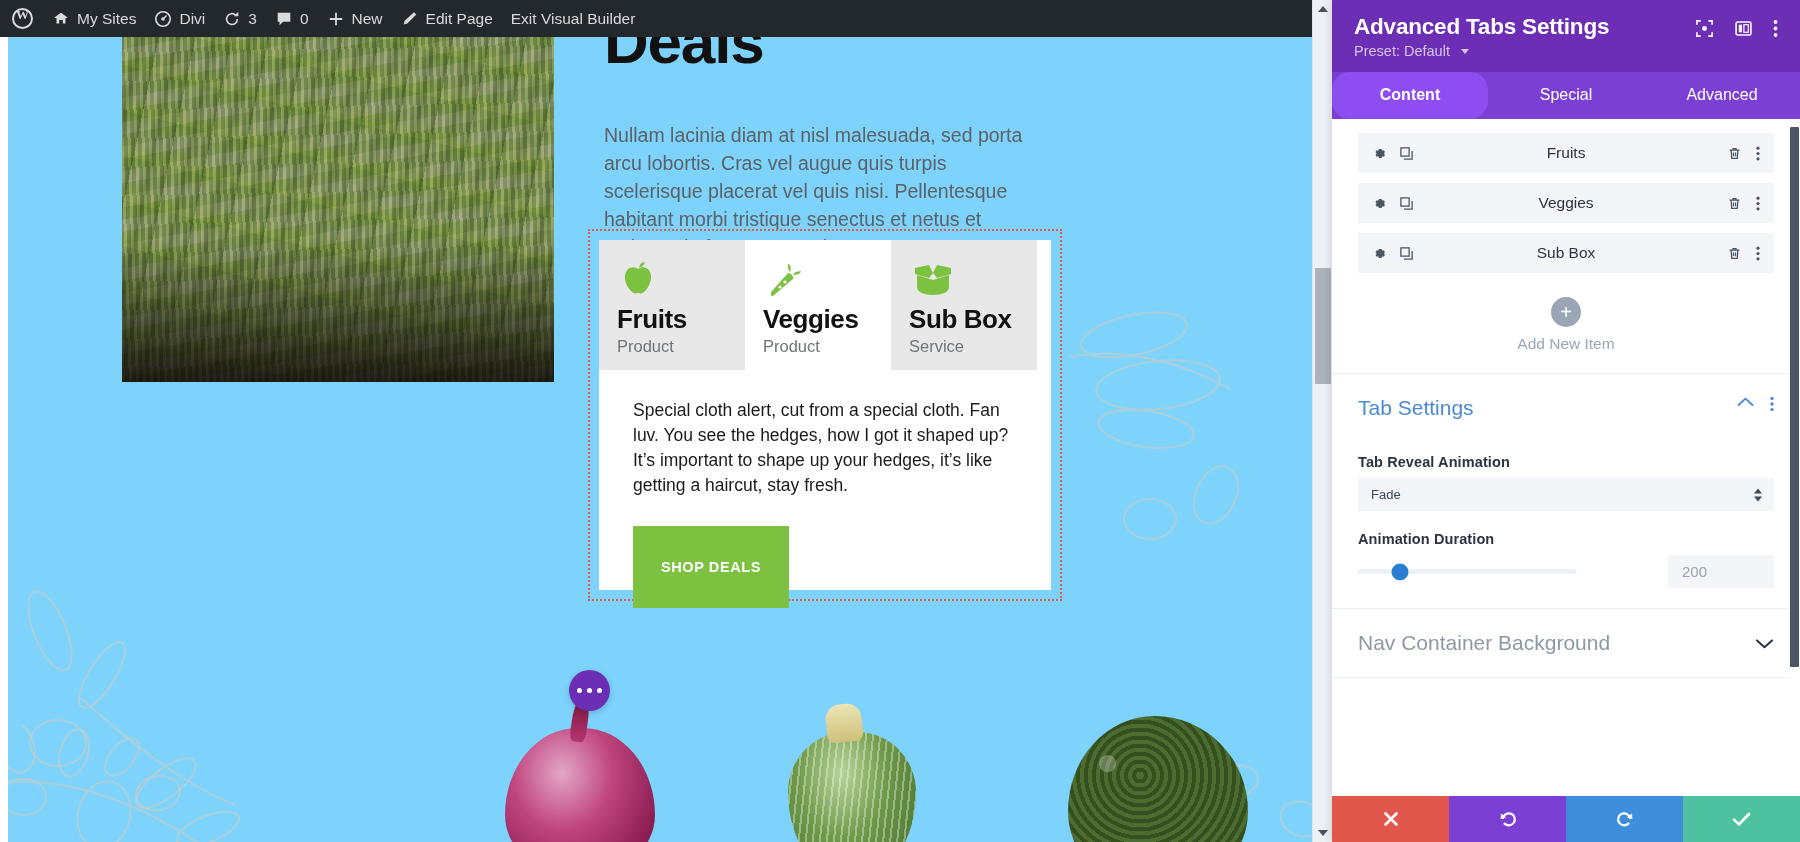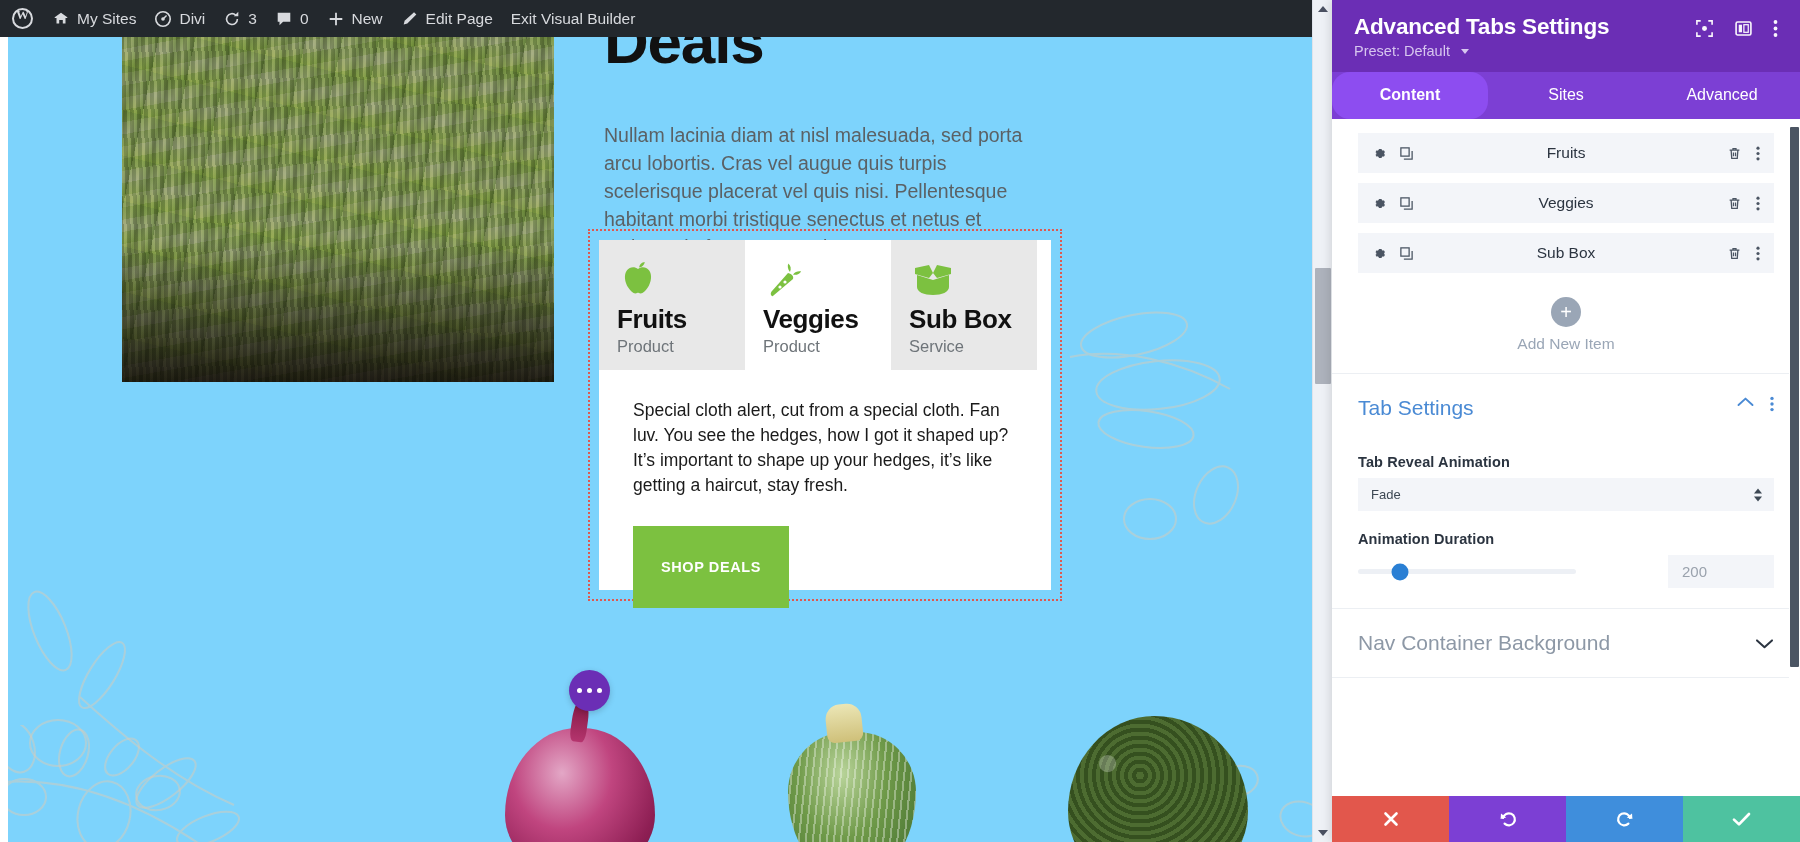--- a/index.html
+++ b/index.html
@@ -545,21 +545,21 @@
         </div>
       </div>
       <div class="panel-preset">
         <span>Preset: Default</span>
         <i class="caret-dn"></i>
       </div>
     </div>
 
     <div class="panel-tabs">
       <div class="panel-tab active">Content</div>
-      <div class="panel-tab">Sites</div>
+      <div class="panel-tab">Special</div>
       <div class="panel-tab">Advanced</div>
     </div>
 
     <div class="panel-body">
 
       <div class="items-block">
 
         <div class="item-row">
           <div class="item-left">
             <span class="item-icon">

